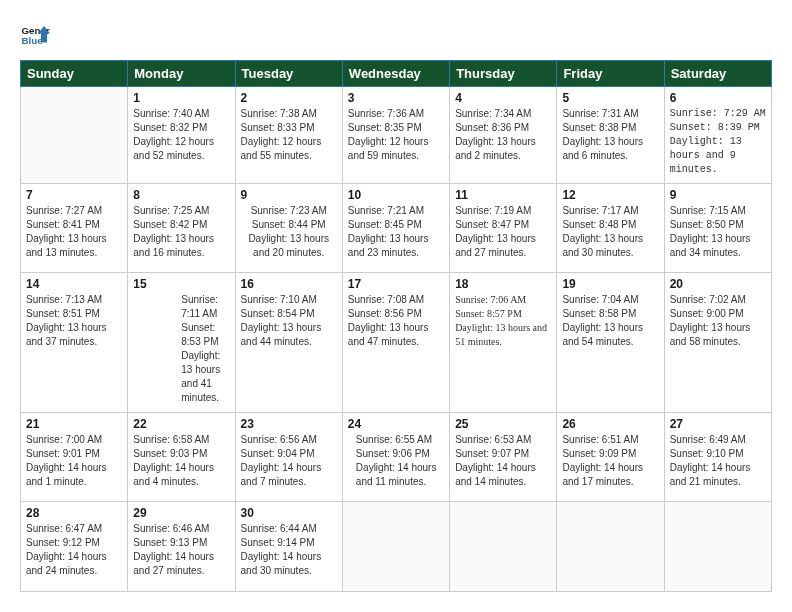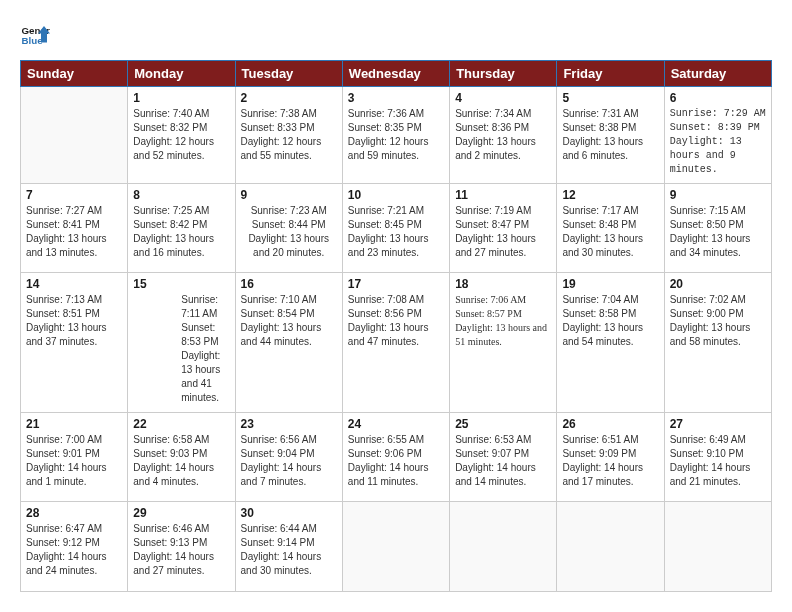--- a/index.html
+++ b/index.html
@@ -43,21 +43,21 @@
     .location {
       font-size: 14px;
       color: #333;
     }
     .calendar-table {
       width: 100%;
       border-collapse: collapse;
       flex: 1;
     }
     .calendar-table th {
-      background-color: #7f1d1d;
+      background-color: #14532d;
       color: white;
       text-align: left;
       padding: 5px 6px;
       font-size: 13px;
       font-weight: bold;
       border: 1px solid #2e75b6;
     }
     .calendar-table td {
       border: 1px solid #ccc;
       vertical-align: top;
@@ -256,21 +256,21 @@
 Daylight: 14 hours and 4 minutes.</div>
           </td>
           <td>
             <span class="day-number">23</span>
             <div class="day-content" style="white-space: pre-line;">Sunrise: 6:56 AM
 Sunset: 9:04 PM
 Daylight: 14 hours and 7 minutes.</div>
           </td>
           <td>
             <span class="day-number">24</span>
-            <div class="day-content" style="white-space: pre-line;">Sunrise: 6:55 AM
+            <div class="day-content" style="white-space: pre-line; margin-left: 8px;">Sunrise: 6:55 AM
 Sunset: 9:06 PM
 Daylight: 14 hours and 11 minutes.</div>
           </td>
           <td>
             <span class="day-number">25</span>
             <div class="day-content" style="white-space: pre-line;">Sunrise: 6:53 AM
 Sunset: 9:07 PM
 Daylight: 14 hours and 14 minutes.</div>
           </td>
           <td>

